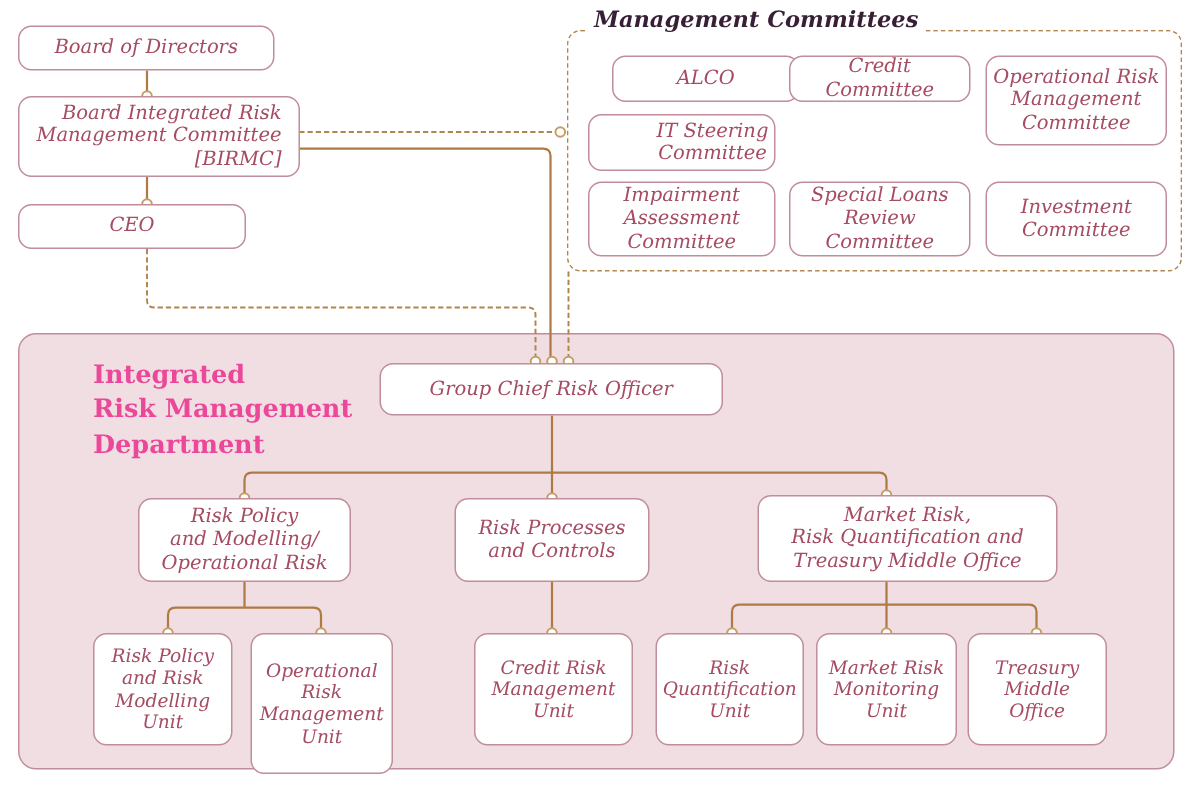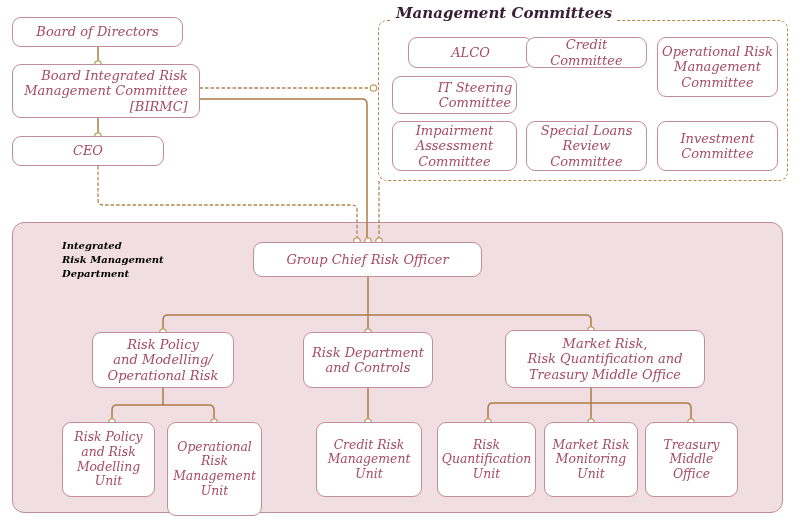--- a/index.html
+++ b/index.html
@@ -54,24 +54,23 @@
     position:absolute;
     left:12px;top:222px;width:771px;height:291px;
     box-sizing:border-box;
     background:#f0dee3;
     border:1.4px solid #c08d9a;
     border-radius:12px;
   }
   #dept-title{
     position:absolute;
     left:62px;top:239px;
-    color:#000000;
+    color:#ec4899;
     font-weight:bold;
-    font-style:italic;
-    font-size:10px;
+    font-size:17px;
     line-height:1.38;
     white-space:pre-line;
   }
   #connector-svg{
     position:absolute;
     left:0;top:0;width:802px;height:526px;
     pointer-events:none;
   }
 </style>
 </head>
@@ -143,21 +142,21 @@
   <div class="node" style="left:526px;top:121px;width:121px;height:50px;">Special Loans
 Review
 Committee</div>
   <div class="node" style="left:657px;top:121px;width:121px;height:50px;">Investment
 Committee</div>
 
   <div class="node" style="left:253px;top:242px;width:229px;height:35px;">Group Chief Risk Officer</div>
   <div class="node" style="left:92px;top:332px;width:142px;height:56px;">Risk Policy
 and Modelling/
 Operational Risk</div>
-  <div class="node" style="left:303px;top:332px;width:130px;height:56px;">Risk Department
+  <div class="node" style="left:303px;top:332px;width:130px;height:56px;">Risk Processes
 and Controls</div>
   <div class="node" style="left:505px;top:330px;width:200px;height:58px;">Market Risk,
 Risk Quantification and
 Treasury Middle Office</div>
 
   <div class="node small" style="left:62px;top:422px;width:93px;height:75px;">Risk Policy
 and Risk
 Modelling
 Unit</div>
   <div class="node small" style="left:167px;top:422px;width:95px;height:94px;">Operational

